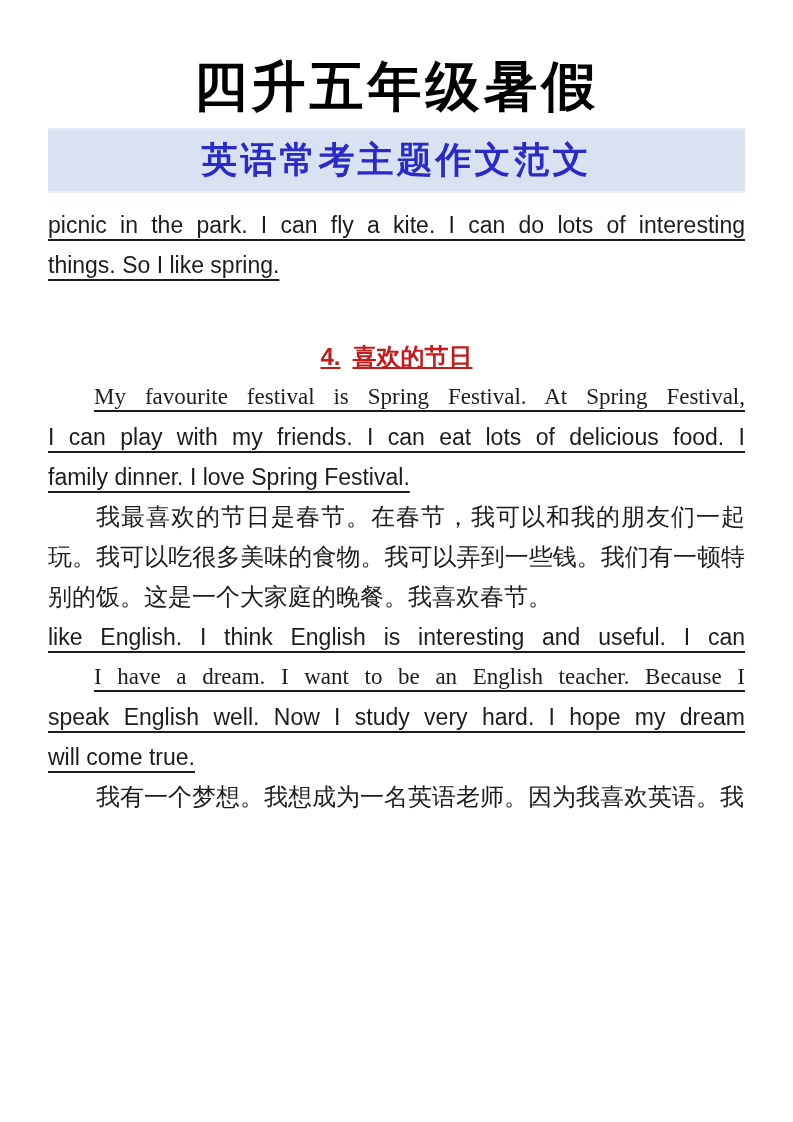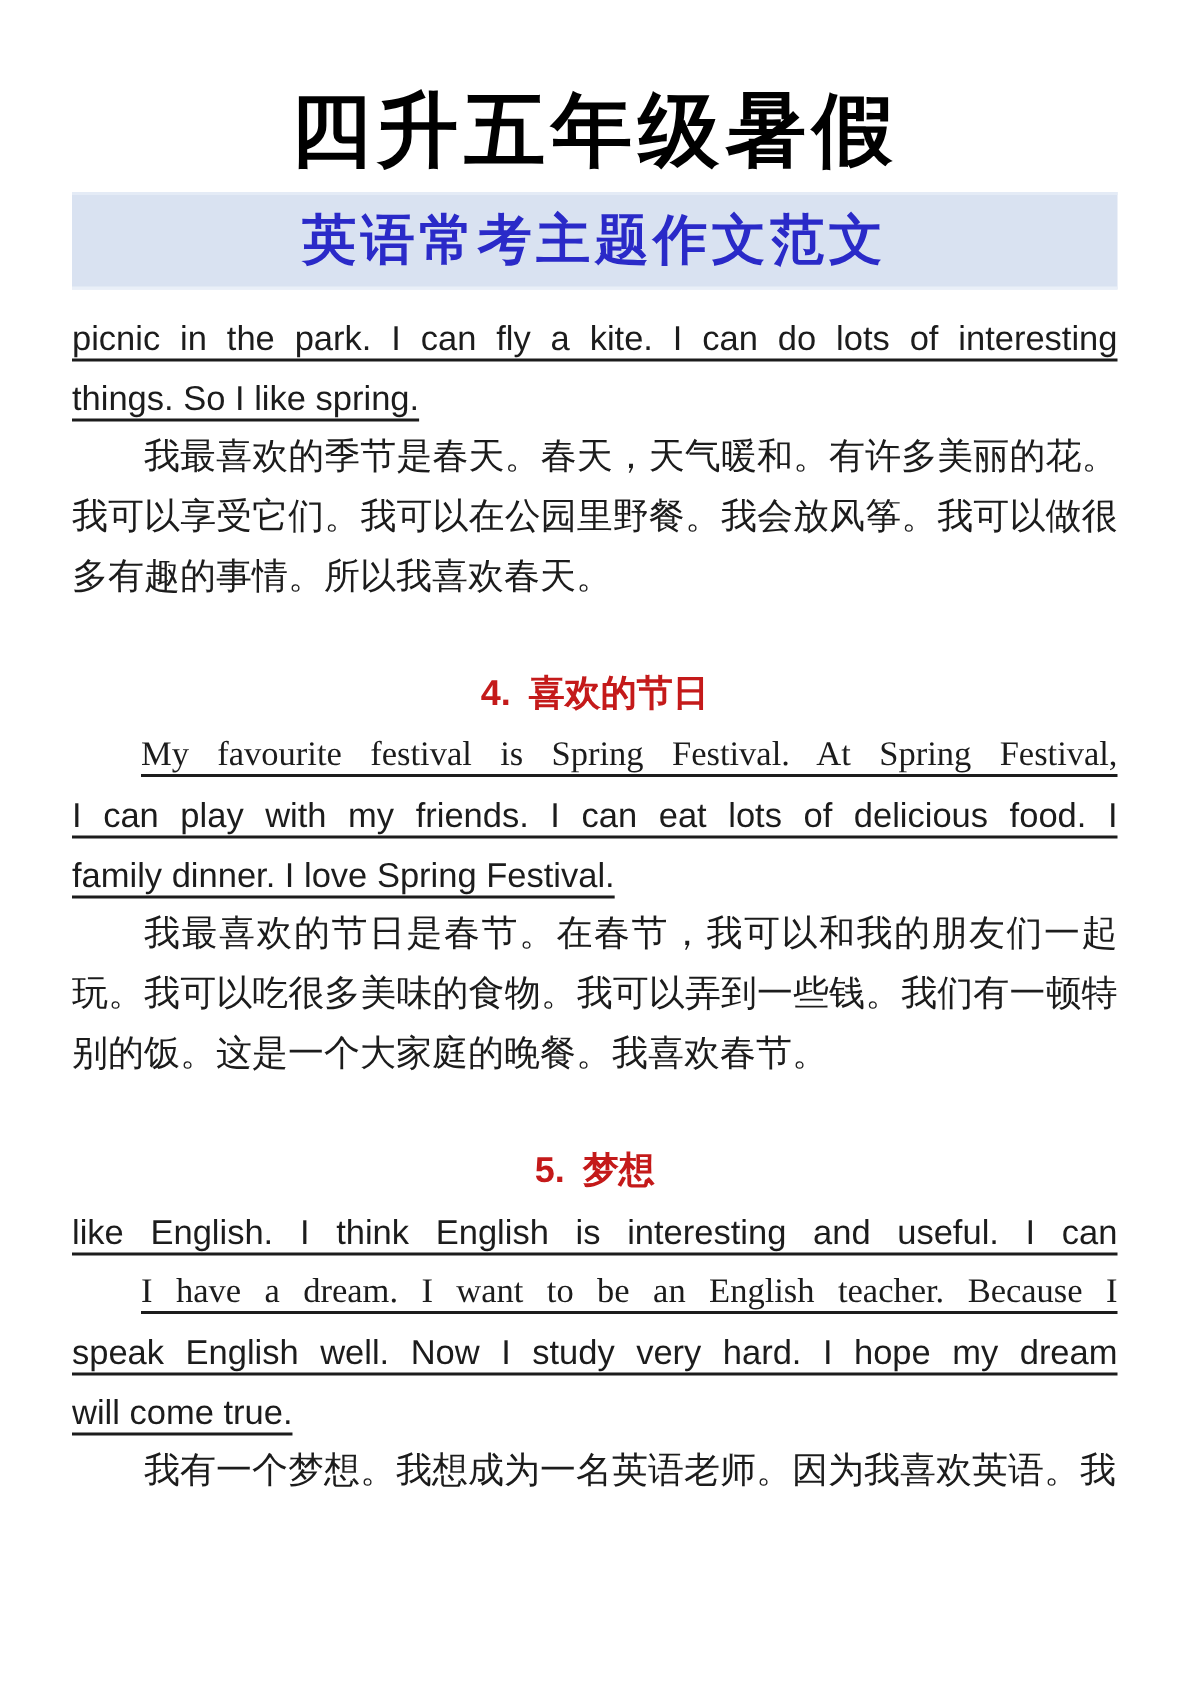--- a/index.html
+++ b/index.html
@@ -62,51 +62,50 @@
   }
   .cn-para{
     margin:0;
     font-size:24px;
     line-height:40px;
     text-align:justify;
     text-indent:2em;
     letter-spacing:0;
   }
   .section-heading{
-    margin-top:38px;
+    margin-top:52px;
     line-height:40px;
     text-align:center;
     font-weight:700;
     font-size:24px;
     color:var(--heading-red,#c41a1a);
+    text-decoration:underline;
   }
   .section-heading .num{margin-right:12px;}
 </style>
 </head>
 <body>
 
 <div class="page">
   <h1 class="doc-title">四升五年级暑假</h1>
   <div class="banner">
     <span class="banner-text">英语常考主题作文范文</span>
   </div>
   <div class="doc-body" id="doc-body">
       <div>
         <div class="eline">picnic in the park. I can fly a kite. I can do lots of interesting</div>
         <div class="eline last">things. So I like spring.</div>
       </div>
-      <p class="cn-para">我最喜欢的季节是春天。春天，天气暖和。有许多美丽的花。我可以享受它们。我可以在公园里野餐。我会放风筝。我可以做很多有趣的事情。所以我喜欢春天。</p>
       <div class="section-heading"><span class="num">4.</span><span>喜欢的节日</span></div>
       <div>
         <div class="eline first-indent">My favourite festival is Spring Festival. At Spring Festival,</div>
         <div class="eline">I can play with my friends. I can eat lots of delicious food. I</div>
         <div class="eline last">family dinner. I love Spring Festival.</div>
       </div>
       <p class="cn-para">我最喜欢的节日是春节。在春节，我可以和我的朋友们一起玩。我可以吃很多美味的食物。我可以弄到一些钱。我们有一顿特别的饭。这是一个大家庭的晚餐。我喜欢春节。</p>
-      <div class="section-heading"><span class="num">5.</span><span>梦想</span></div>
       <div>
         <div class="eline">like English. I think English is interesting and useful. I can</div>
         <div class="eline first-indent">I have a dream. I want to be an English teacher. Because I</div>
         <div class="eline">speak English well. Now I study very hard. I hope my dream</div>
         <div class="eline last">will come true.</div>
       </div>
       <p class="cn-para">我有一个梦想。我想成为一名英语老师。因为我喜欢英语。我</p>
     </div>
 </div>
 

